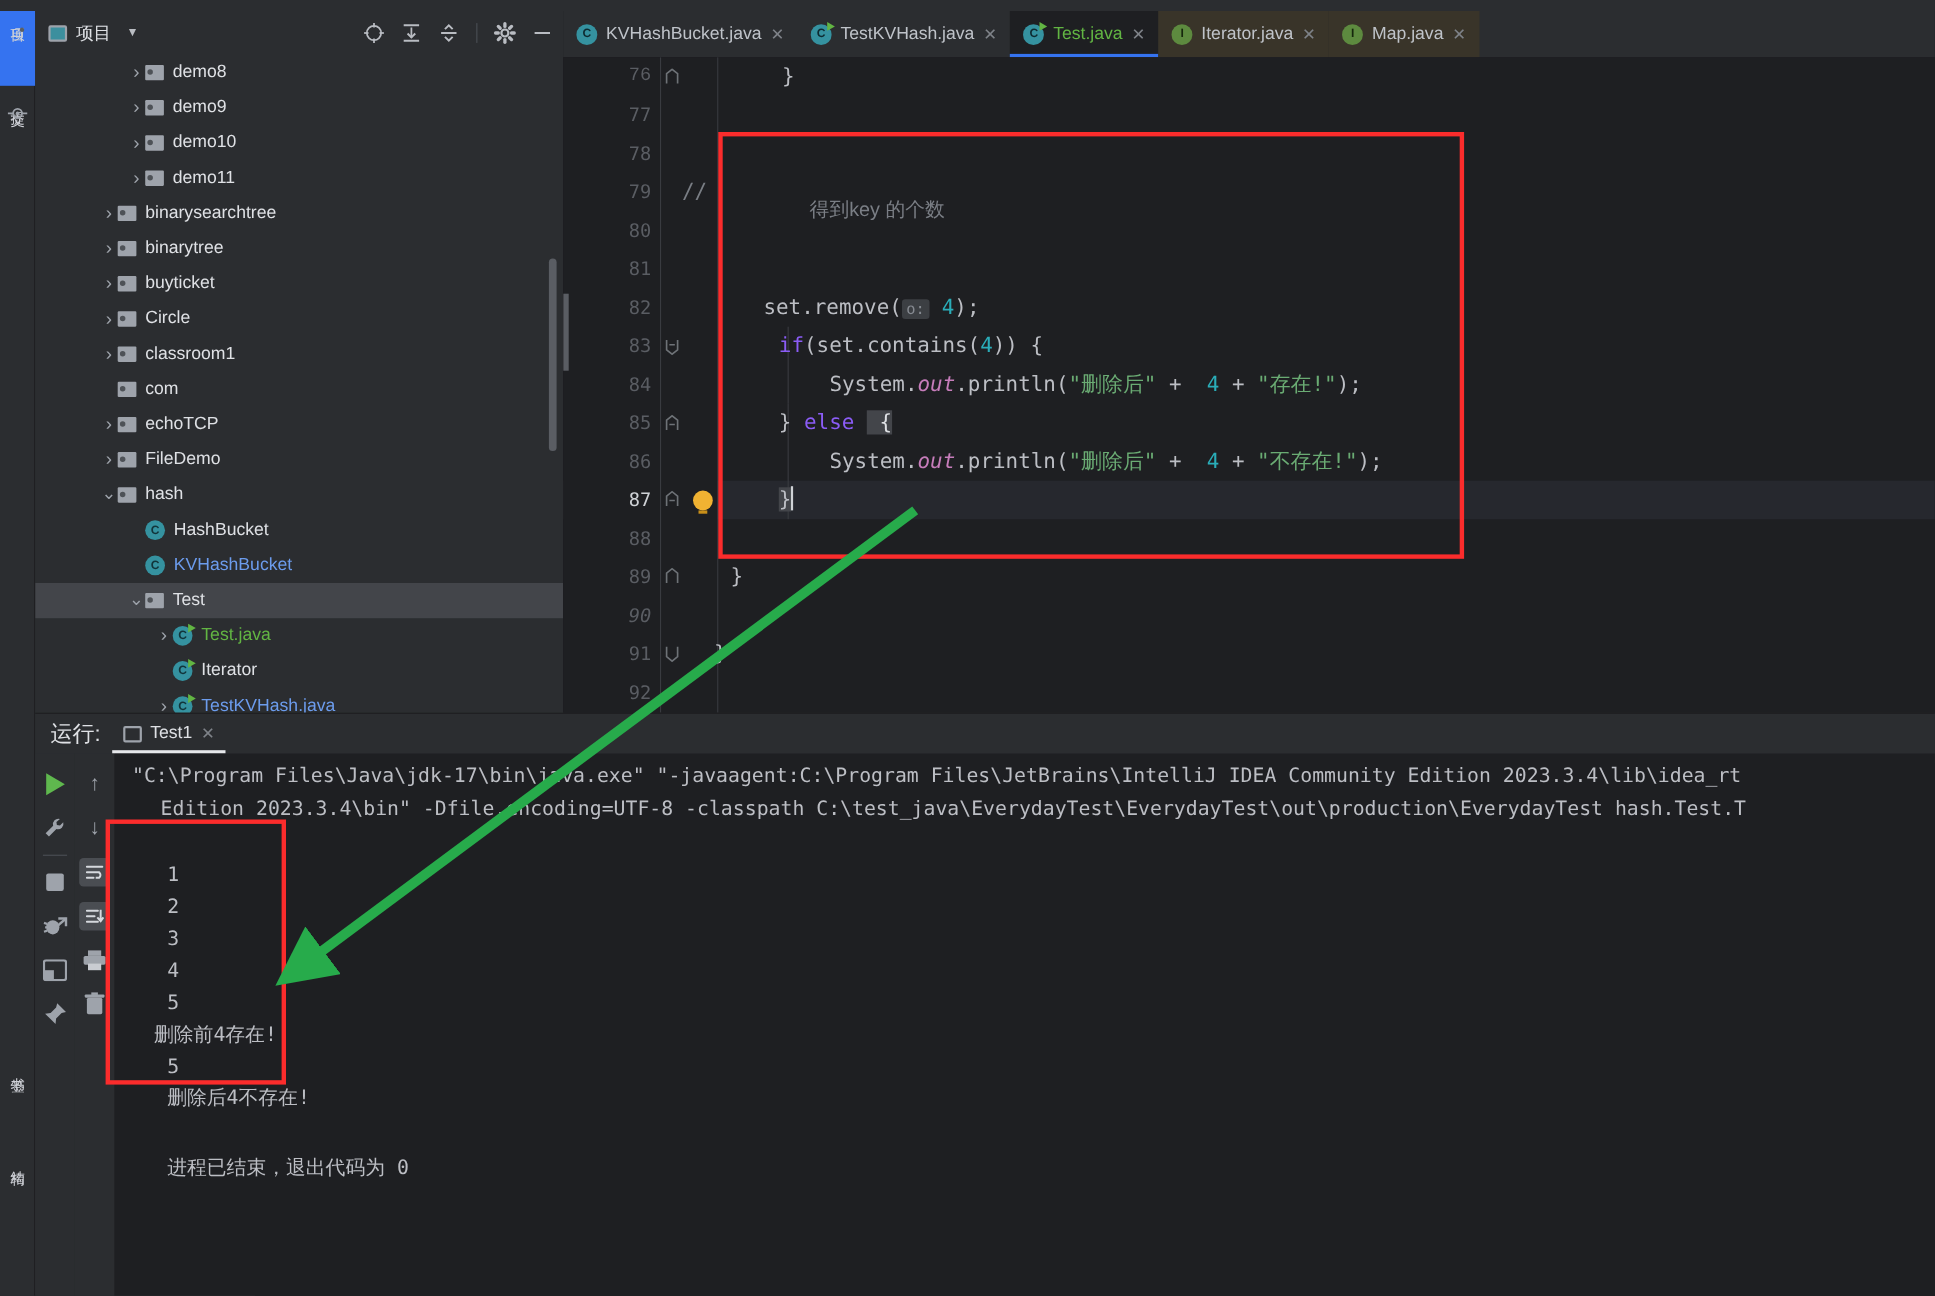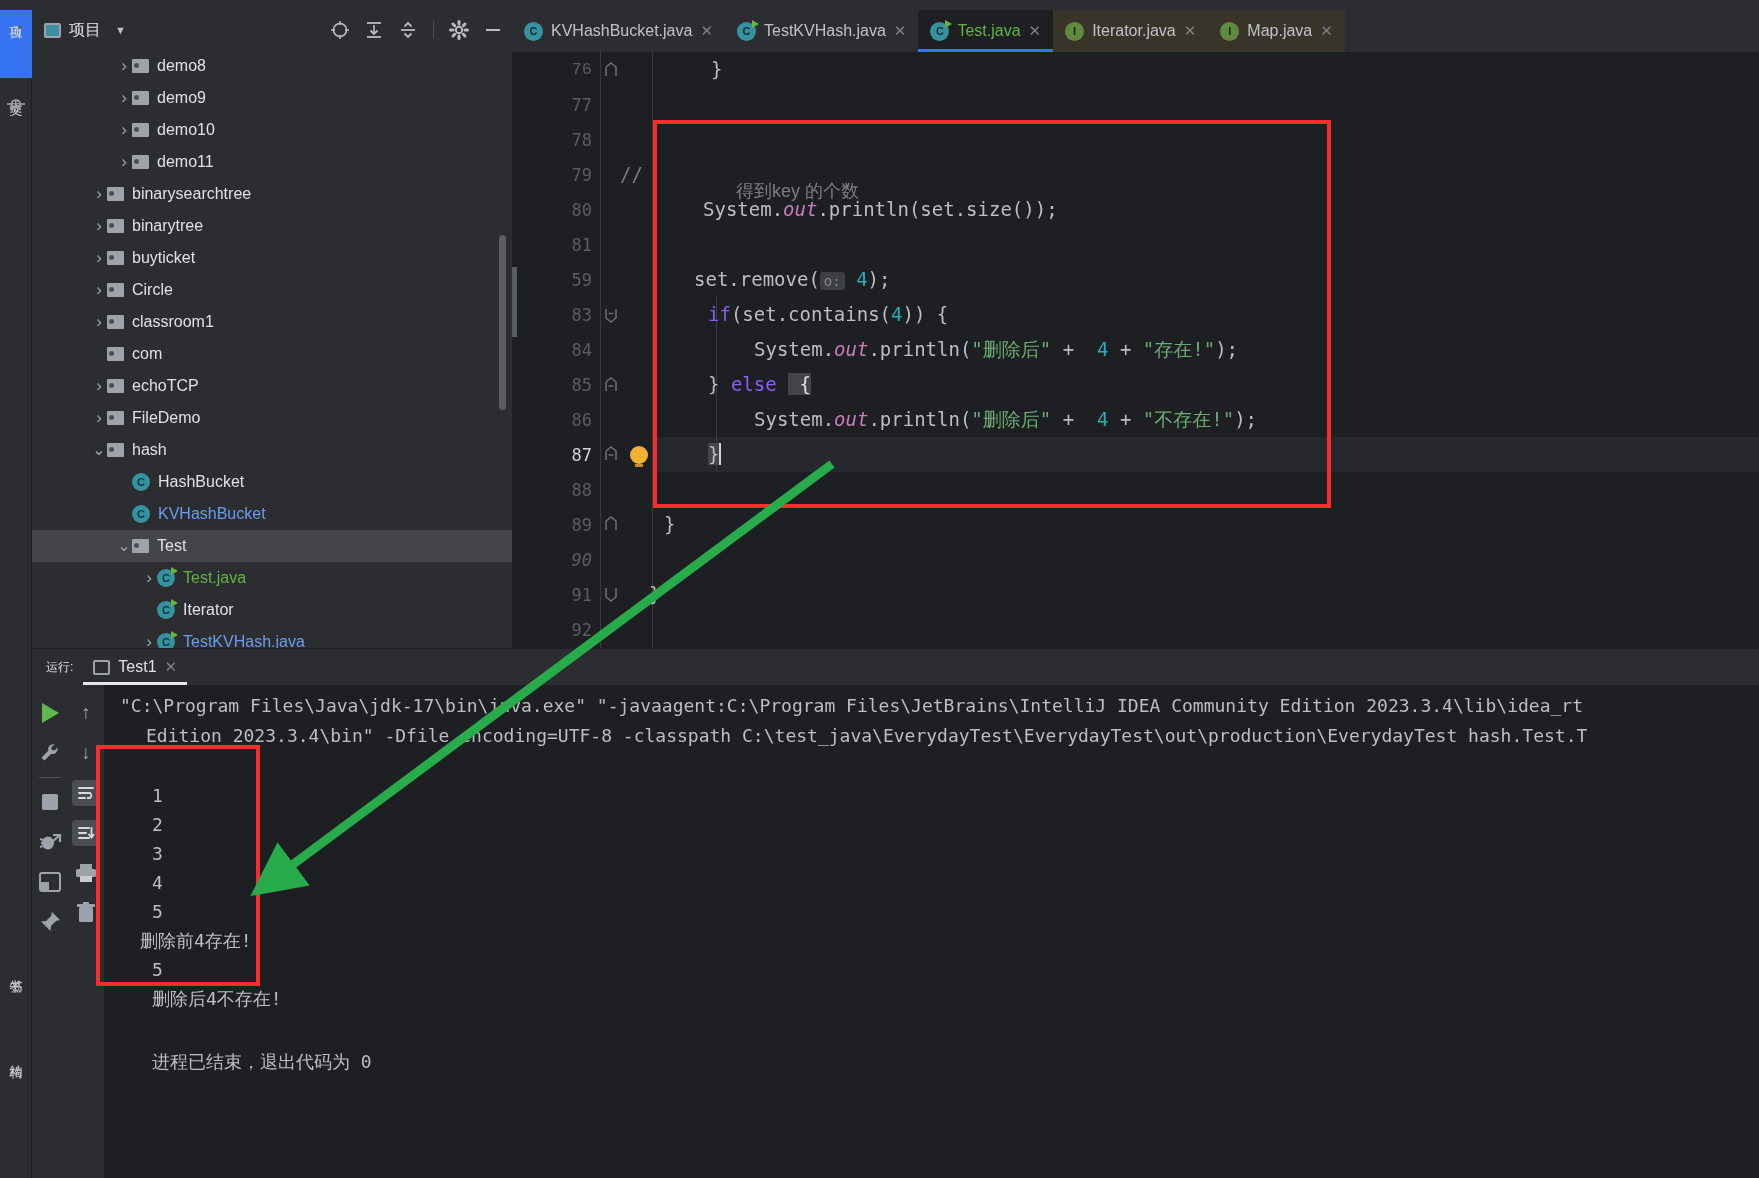--- a/index.html
+++ b/index.html
@@ -89,21 +89,21 @@
 
   
   .redbox{ position:absolute; border:4px solid #fb2c2c; pointer-events:none; z-index:30;}
 
   
   .arrow-svg{ position:absolute; left:0; top:0; width:1759px; height:1178px; pointer-events:none; z-index:40;}
 
   
   .runpanel{ position:absolute; left:32px; top:648px; right:0; bottom:0; background:#2b2d30; border-top:1px solid #1e1f22;}
   .run-head{ height:36px; display:flex; align-items:center; gap:10px; padding-left:14px;}
-  .run-label{ font-size:12px; color:#dfe1e5;}
+  .run-label{ font-size:20px; color:#dfe1e5;}
   .run-tab{ display:flex;align-items:center;gap:8px;padding:0 10px;height:36px;font-size:16px;color:#dfe1e5;cursor:pointer;position:relative;}
   .run-tab:after{content:"";position:absolute;left:0;right:0;bottom:0;height:3px;background:#e6e8eb;}
   .run-tab-ico{ width:17px;height:15px;border:2px solid #9ea3ab;border-radius:2px;background:#2b2d30;}
   .run-tab .x{ color:#7e8288; font-size:15px;}
 
   .run-toolbar{ position:absolute; left:0; top:36px; width:36px; bottom:0; background:#2b2d30; display:flex; flex-direction:column; align-items:center; padding-top:8px; gap:0;}
   .tb{ width:36px;height:40px; display:flex;align-items:center;justify-content:center; cursor:pointer;}
   .tb-sep{ width:22px;height:1px;background:#4b4f55;margin:4px 0;}
   .play-t{ width:0;height:0;border-left:17px solid #5fb84e;border-top:10px solid transparent;border-bottom:10px solid transparent;}
   .stop-sq{ width:16px;height:16px;background:#9ea3ab;border-radius:2px;}
@@ -335,21 +335,21 @@
       <div class="cur-row" style="top:385px;"></div>
 
       <div class="gutter">
         <div id="glines">
             <div class="gline" style="top: 8px; font-family: Liberation Mono, monospace;">76</div>
             <div class="gline" style="top: 43px;">77</div>
             <div class="gline" style="top: 78px;">78</div>
             <div class="gline" style="top: 113px;">79</div>
             <div class="gline" style="top: 148px;">80</div>
             <div class="gline" style="top: 183px;">81</div>
-            <div class="gline" style="top: 218px;">59</div>
+            <div class="gline" style="top: 218px;">82</div>
             <div class="gline" style="top: 253px;">83</div>
             <div class="gline" style="top: 288px;">84</div>
             <div class="gline" style="top: 323px;">85</div>
             <div class="gline" style="top: 358px;">86</div>
             <div class="gline cur" style="top: 393px;">87</div>
             <div class="gline" style="top: 428px;">88</div>
             <div class="gline" style="top: 463px;">89</div>
             <div class="gline" style="top: 498px; font-style: italic;">90</div>
             <div class="gline" style="top: 533px;">91</div>
             <div class="gline" style="top: 568px;">92</div>
@@ -398,21 +398,20 @@
       <div class="codearea">
         
         <div class="indent-guide" style="left:60px;top:245px;height:70px;"></div>
         <div class="indent-guide" style="left:60px;top:315px;height:105px;"></div>
 
         <div class="cl" style="top:0px;left:55px;"><span class="pl">}</span></div>
 
         <div class="cl" style="top:105px;left:-36px;"><span class="cmt">//</span></div>
         <div class="cl" style="top:105px;left:80px;margin-top:16px;"><span class="cmt" style="font-family:'Liberation Sans',sans-serif;font-size:18px;">得到key 的个数</span></div>
 
-        <div class="cl" style="top:140px;left:47px;"><span class="pl">System.</span><span class="fld">out</span><span class="pl">.println(set.size());</span></div>
 
         <div class="cl" style="top:210px;left:38px;"><span class="pl">set.remove(</span><span class="hint">o:</span><span class="num"> 4</span><span class="pl">);</span></div>
 
         <div class="cl" style="top:245px;left:52px;"><span class="kw">if</span><span class="pl">(set.contains(</span><span class="num">4</span><span class="pl">)) {</span></div>
 
         <div class="cl" style="top:280px;left:98px;"><span class="pl">System.</span><span class="fld">out</span><span class="pl">.println(</span><span class="str">"删除后"</span><span class="pl"> + </span><span class="num"> 4</span><span class="pl"> + </span><span class="str">"存在!"</span><span class="pl">);</span></div>
 
         <div class="cl" style="top:315px;left:52px;"><span class="pl">} </span><span class="kw">else</span><span class="pl"> </span><span class="selbg">&nbsp;{</span></div>
 
         <div class="cl" style="top:350px;left:98px;"><span class="pl">System.</span><span class="fld">out</span><span class="pl">.println(</span><span class="str">"删除后"</span><span class="pl"> + </span><span class="num"> 4</span><span class="pl"> + </span><span class="str">"不存在!"</span><span class="pl">);</span></div>

